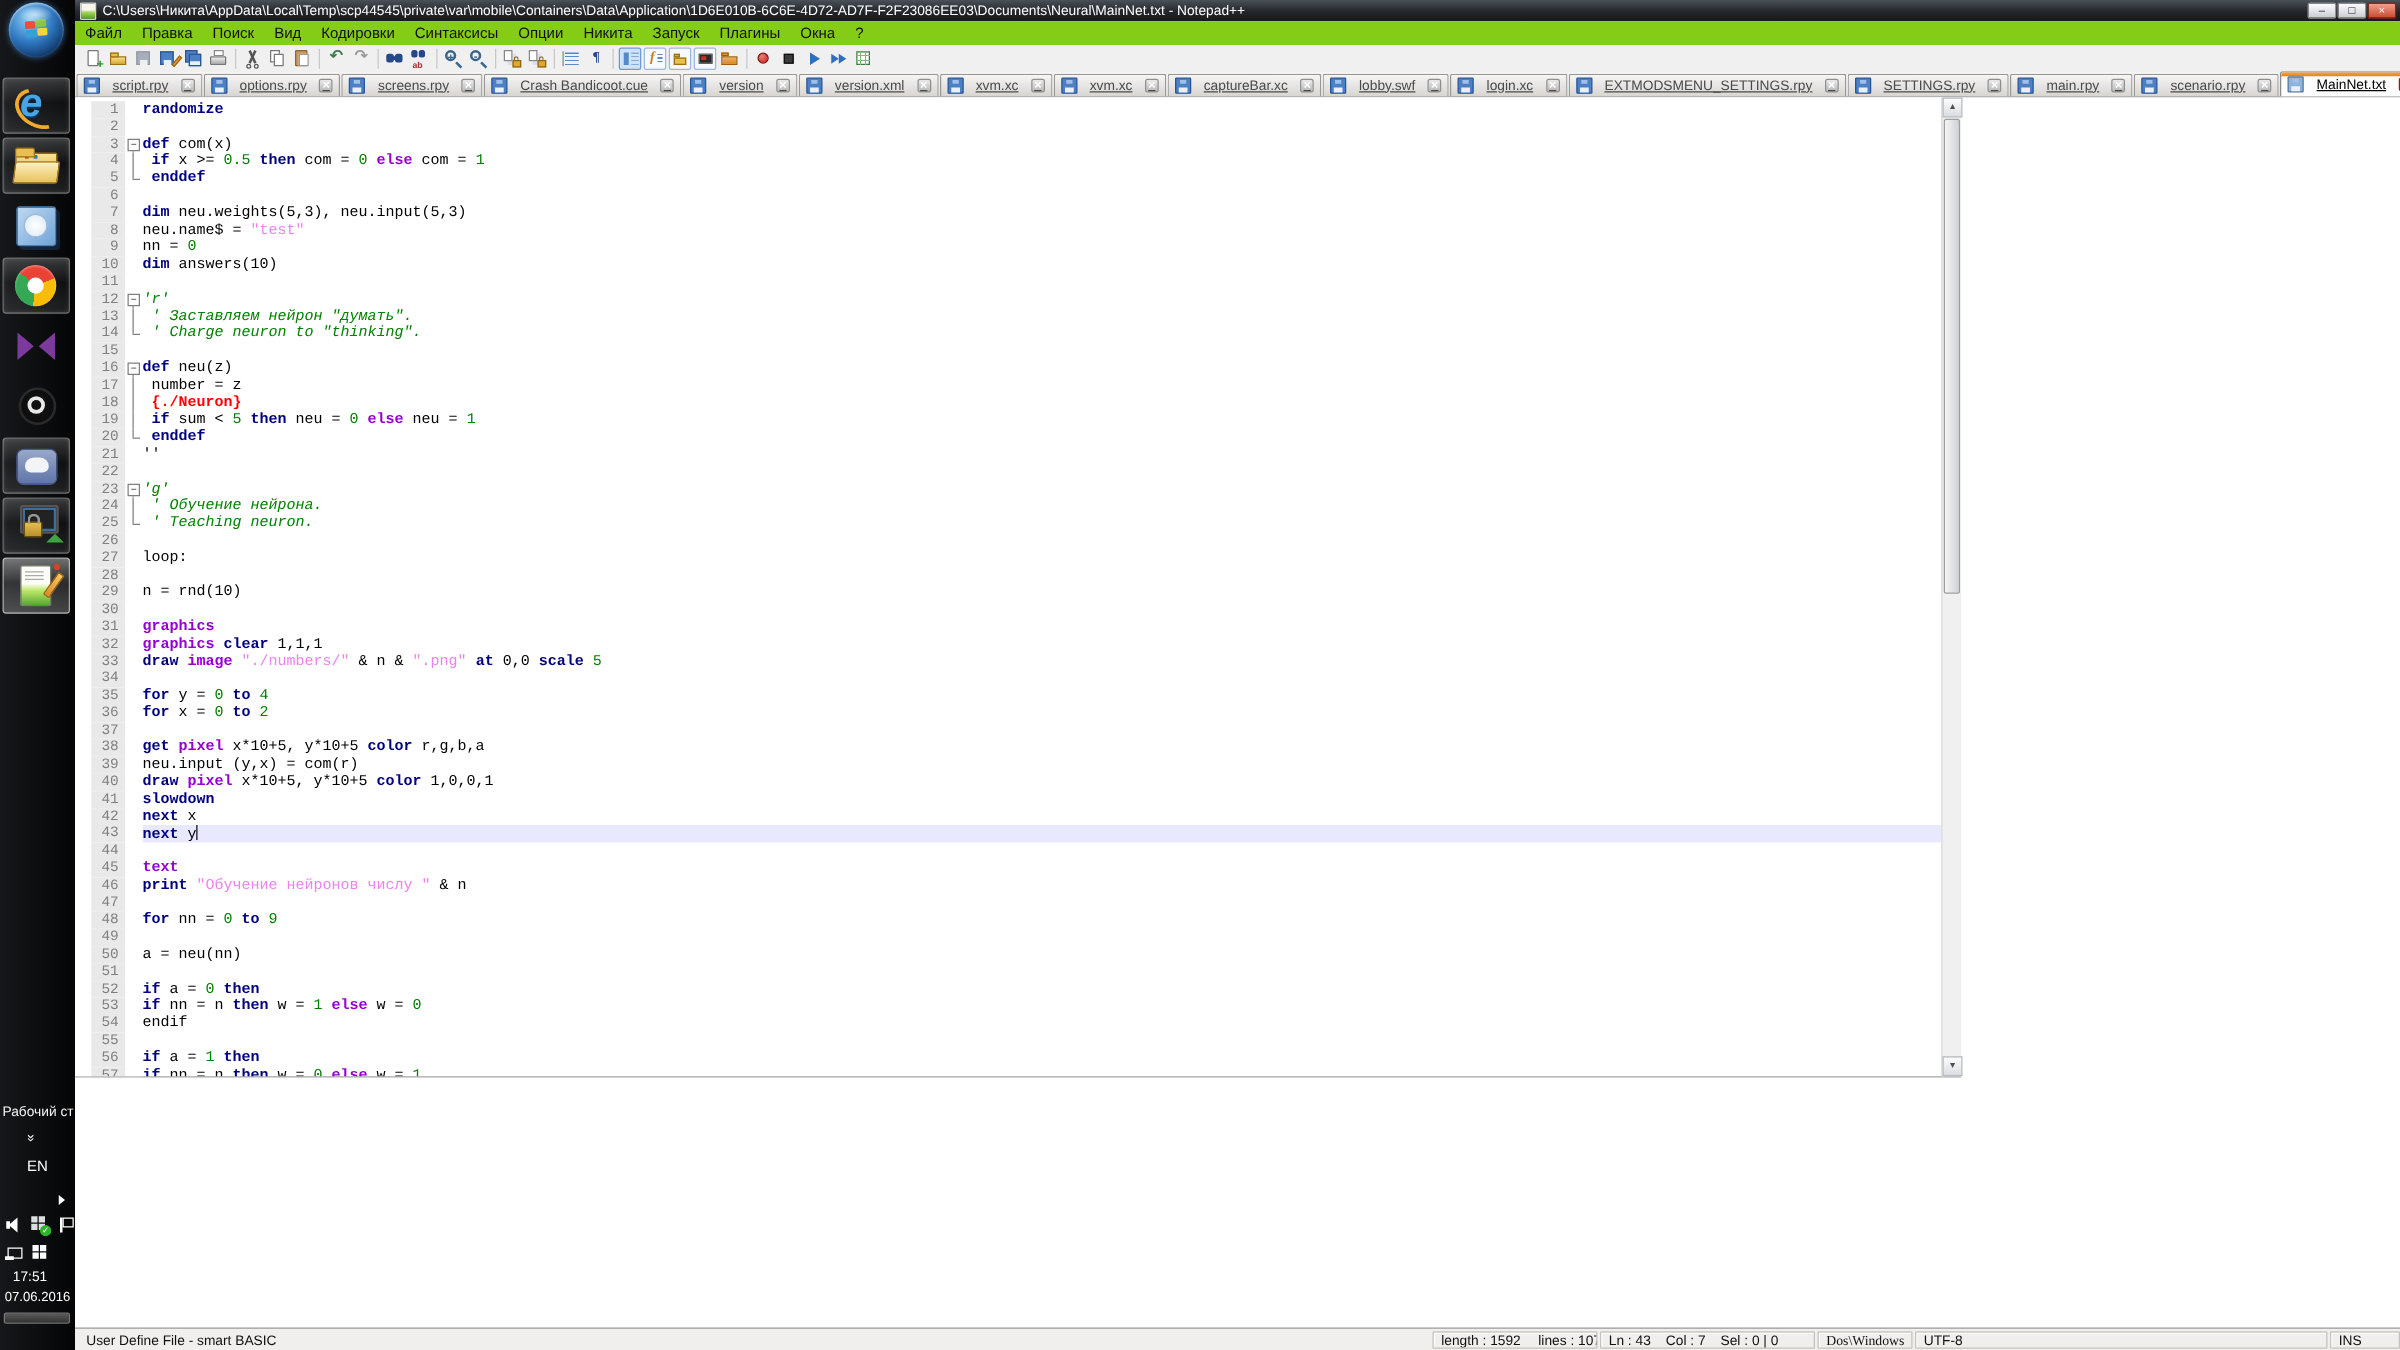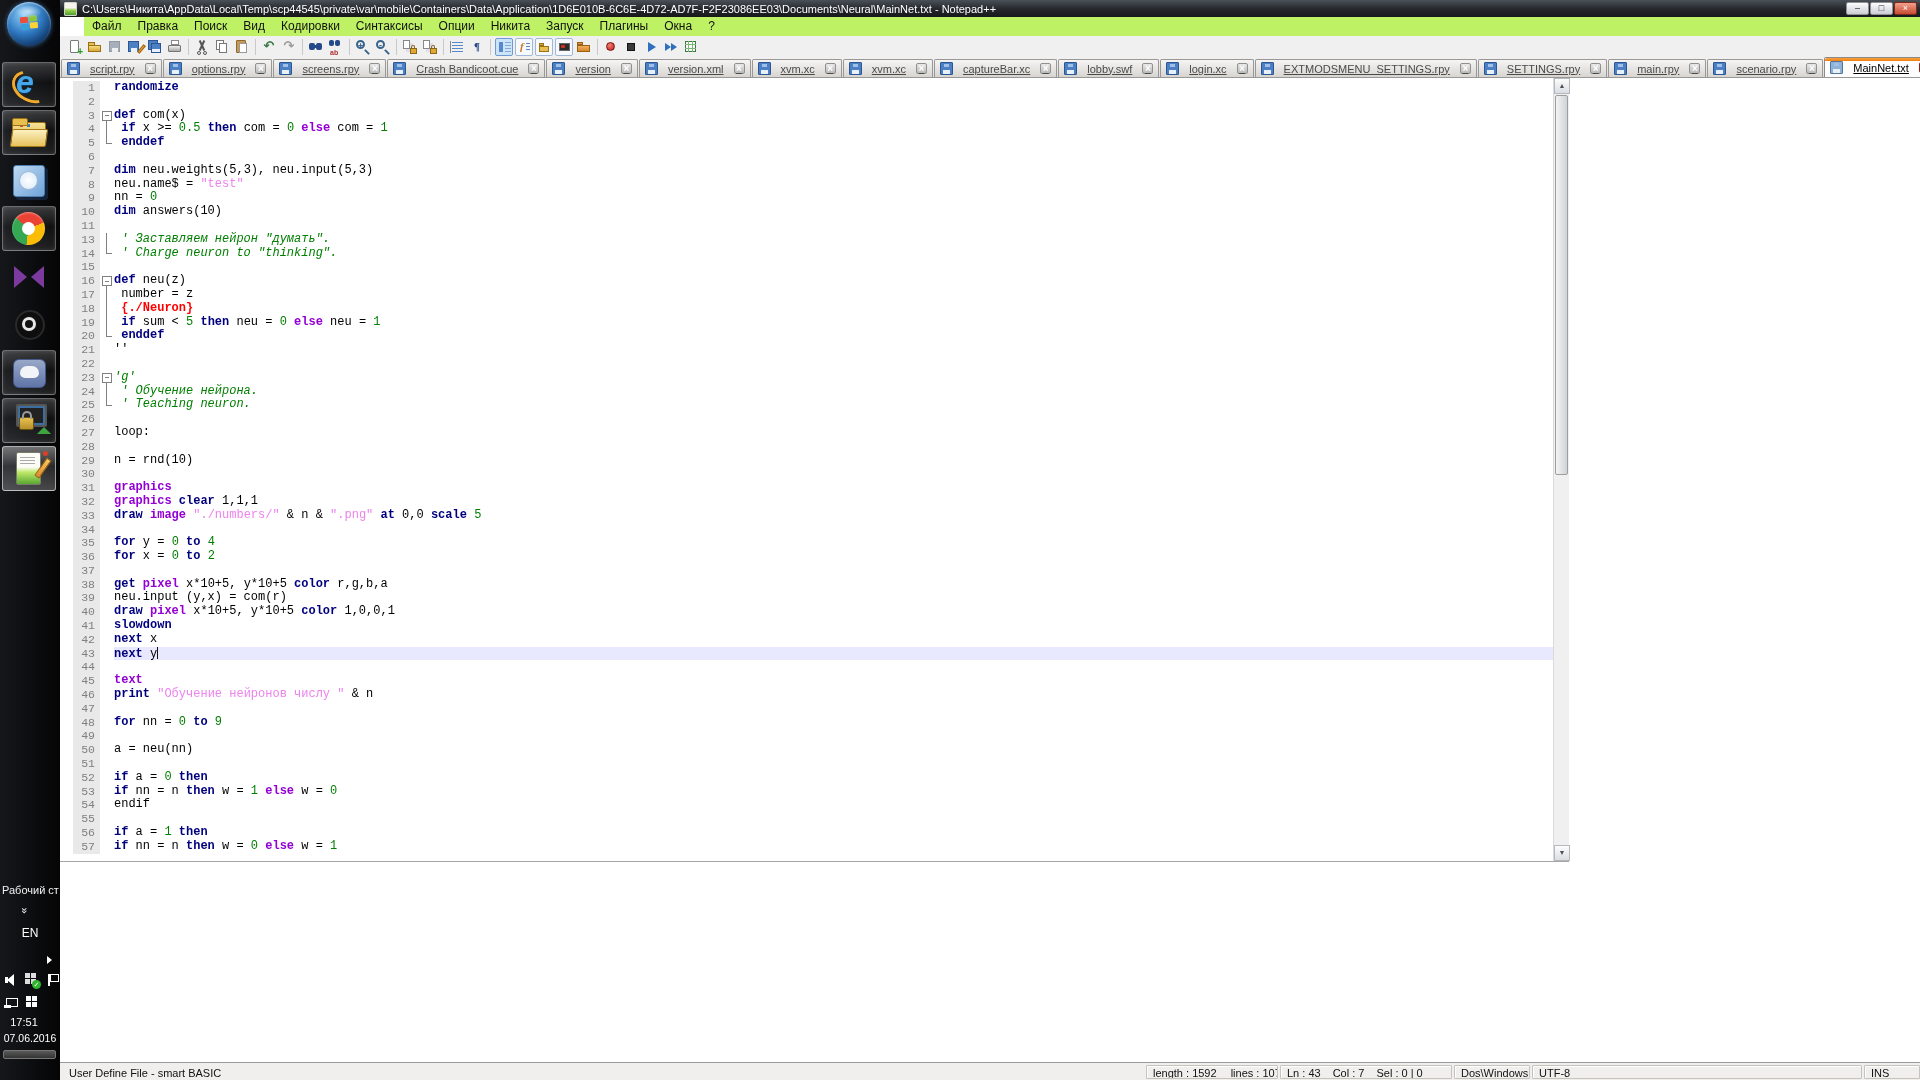--- a/index.html
+++ b/index.html
@@ -109,22 +109,22 @@
     background:linear-gradient(180deg,#4b5158 0%,#23262b 55%,#16181c 100%);
     display:flex;align-items:center;color:#fff;font-size:11px;}
   #title-icon{width:11px;height:12px;margin:0 5px 0 4px;background:linear-gradient(180deg,#f6f6ee 0 40%,#9cd24f 60%,#4f9e2f 100%);
     border:1px solid #cfd2c8;border-radius:1px;flex:none;}
   #title-text{white-space:nowrap;overflow:hidden;}
   #ctrls{position:absolute;right:3px;top:2px;display:flex;gap:1px;}
   .wbtn{width:23px;height:13px;background:linear-gradient(#fdfdfd,#c9cdd4);border:1px solid #8e9094;border-radius:2px;
     font-size:9px;line-height:11px;text-align:center;color:#222;box-sizing:border-box;}
   .wbtn.close{background:linear-gradient(#f2a08d,#c84b32);color:#fff;border-color:#7e2a1a;}
 
-  #menubar{position:absolute;left:0;top:17px;right:0;height:19px;background:#bef264;display:flex;align-items:center;
-    font-size:12px;color:#111;margin-left:24px;}
+  #menubar{position:absolute;left:0;top:17px;right:0;height:19px;background:#84cc16;display:flex;align-items:center;
+    font-size:12px;color:#111;}
   .mi{padding:0 8px;line-height:19px;}
 
   #toolbar{position:absolute;left:0;top:36px;right:0;height:22px;background:#f0f0f0;display:flex;align-items:center;padding-left:5px;}
   .tbsep{width:1px;height:16px;background:#c8c8c8;margin:0 3px;flex:none;}
   .tbi{width:18px;height:18px;position:relative;margin:0 1px;flex:none;border-radius:2px;box-sizing:border-box;}
   .tbi::before,.tbi::after,.tbi i::before,.tbi i::after{content:"";position:absolute;box-sizing:border-box;}
   .tbi i{position:absolute;inset:0;}
   .tbi.dis{filter:grayscale(70%);opacity:.55;}
   .tbi.fr{border:1px solid #9fb8d8;background:#f6faff;}
   .tbi.pressed{background:#cce4f8;border:1px solid #6e9ad1;}
@@ -239,21 +239,21 @@
     background:linear-gradient(90deg,#f4f4f4,#cfd3d8);border:1px solid #9d9d9d;box-sizing:border-box;}
 
   
   #statusbar{position:absolute;left:0;bottom:0;right:0;height:18px;background:#f1efed;border-top:1px solid #9b9b9b;
     display:flex;align-items:center;font-size:11px;color:#111;box-sizing:border-box;}
   .seg{height:14px;line-height:14px;margin-left:2px;padding:0 6px;border:1px solid #c6c2bc;border-radius:1px;
     box-shadow:inset 1px 1px 0 #fff;white-space:nowrap;overflow:hidden;box-sizing:border-box;}
   #seg-doc{flex:1;border-color:transparent;box-shadow:none;}
   #seg-len{width:132px;display:flex;gap:14px;text-align:center;}
   #seg-pos{width:172px;display:flex;gap:12px;}
-  #seg-eol{width:76px;}
+  #seg-eol{width:76px;font-family:Liberation Serif, serif;}
   #seg-enc{width:330px;}
   #seg-ins{width:56px;}
 </style>
 </head>
 <body>
 
 <div id="root" style="--keyword: #00007F; --keyword2: #9400D3; --number: #007F00; --string: #EE82EE; --comment: #008000; --error: #FF0000; --current_line: #E8E8FF; --tab_accent: #F9A13A; --lnbg: #E9E9E9; --lnfg: #808080;">
 
   <aside id="taskbar">
     <div id="tb-items">
@@ -595,20 +595,26 @@
               <span class="ct"><span class="tok-k">dim</span><span class="tok-t"> answers(10)</span></span>
             </div>
             <div class="row">
               <span class="bm"></span>
               <span class="ln">11</span>
               <span class="fold"></span>
               <span class="ct"></span>
             </div>
             <div class="row">
               <span class="bm"></span>
+              <span class="ln">12</span>
+              <span class="fold open"></span>
+              <span class="ct"><span class="tok-c">'r'</span></span>
+            </div>
+            <div class="row">
+              <span class="bm"></span>
               <span class="ln">13</span>
               <span class="fold mid"></span>
               <span class="ct"><span class="tok-c"> ' Заставляем нейрон "думать".</span></span>
             </div>
             <div class="row">
               <span class="bm"></span>
               <span class="ln">14</span>
               <span class="fold end"></span>
               <span class="ct"><span class="tok-c"> ' Charge neuron to "thinking".</span></span>
             </div>

